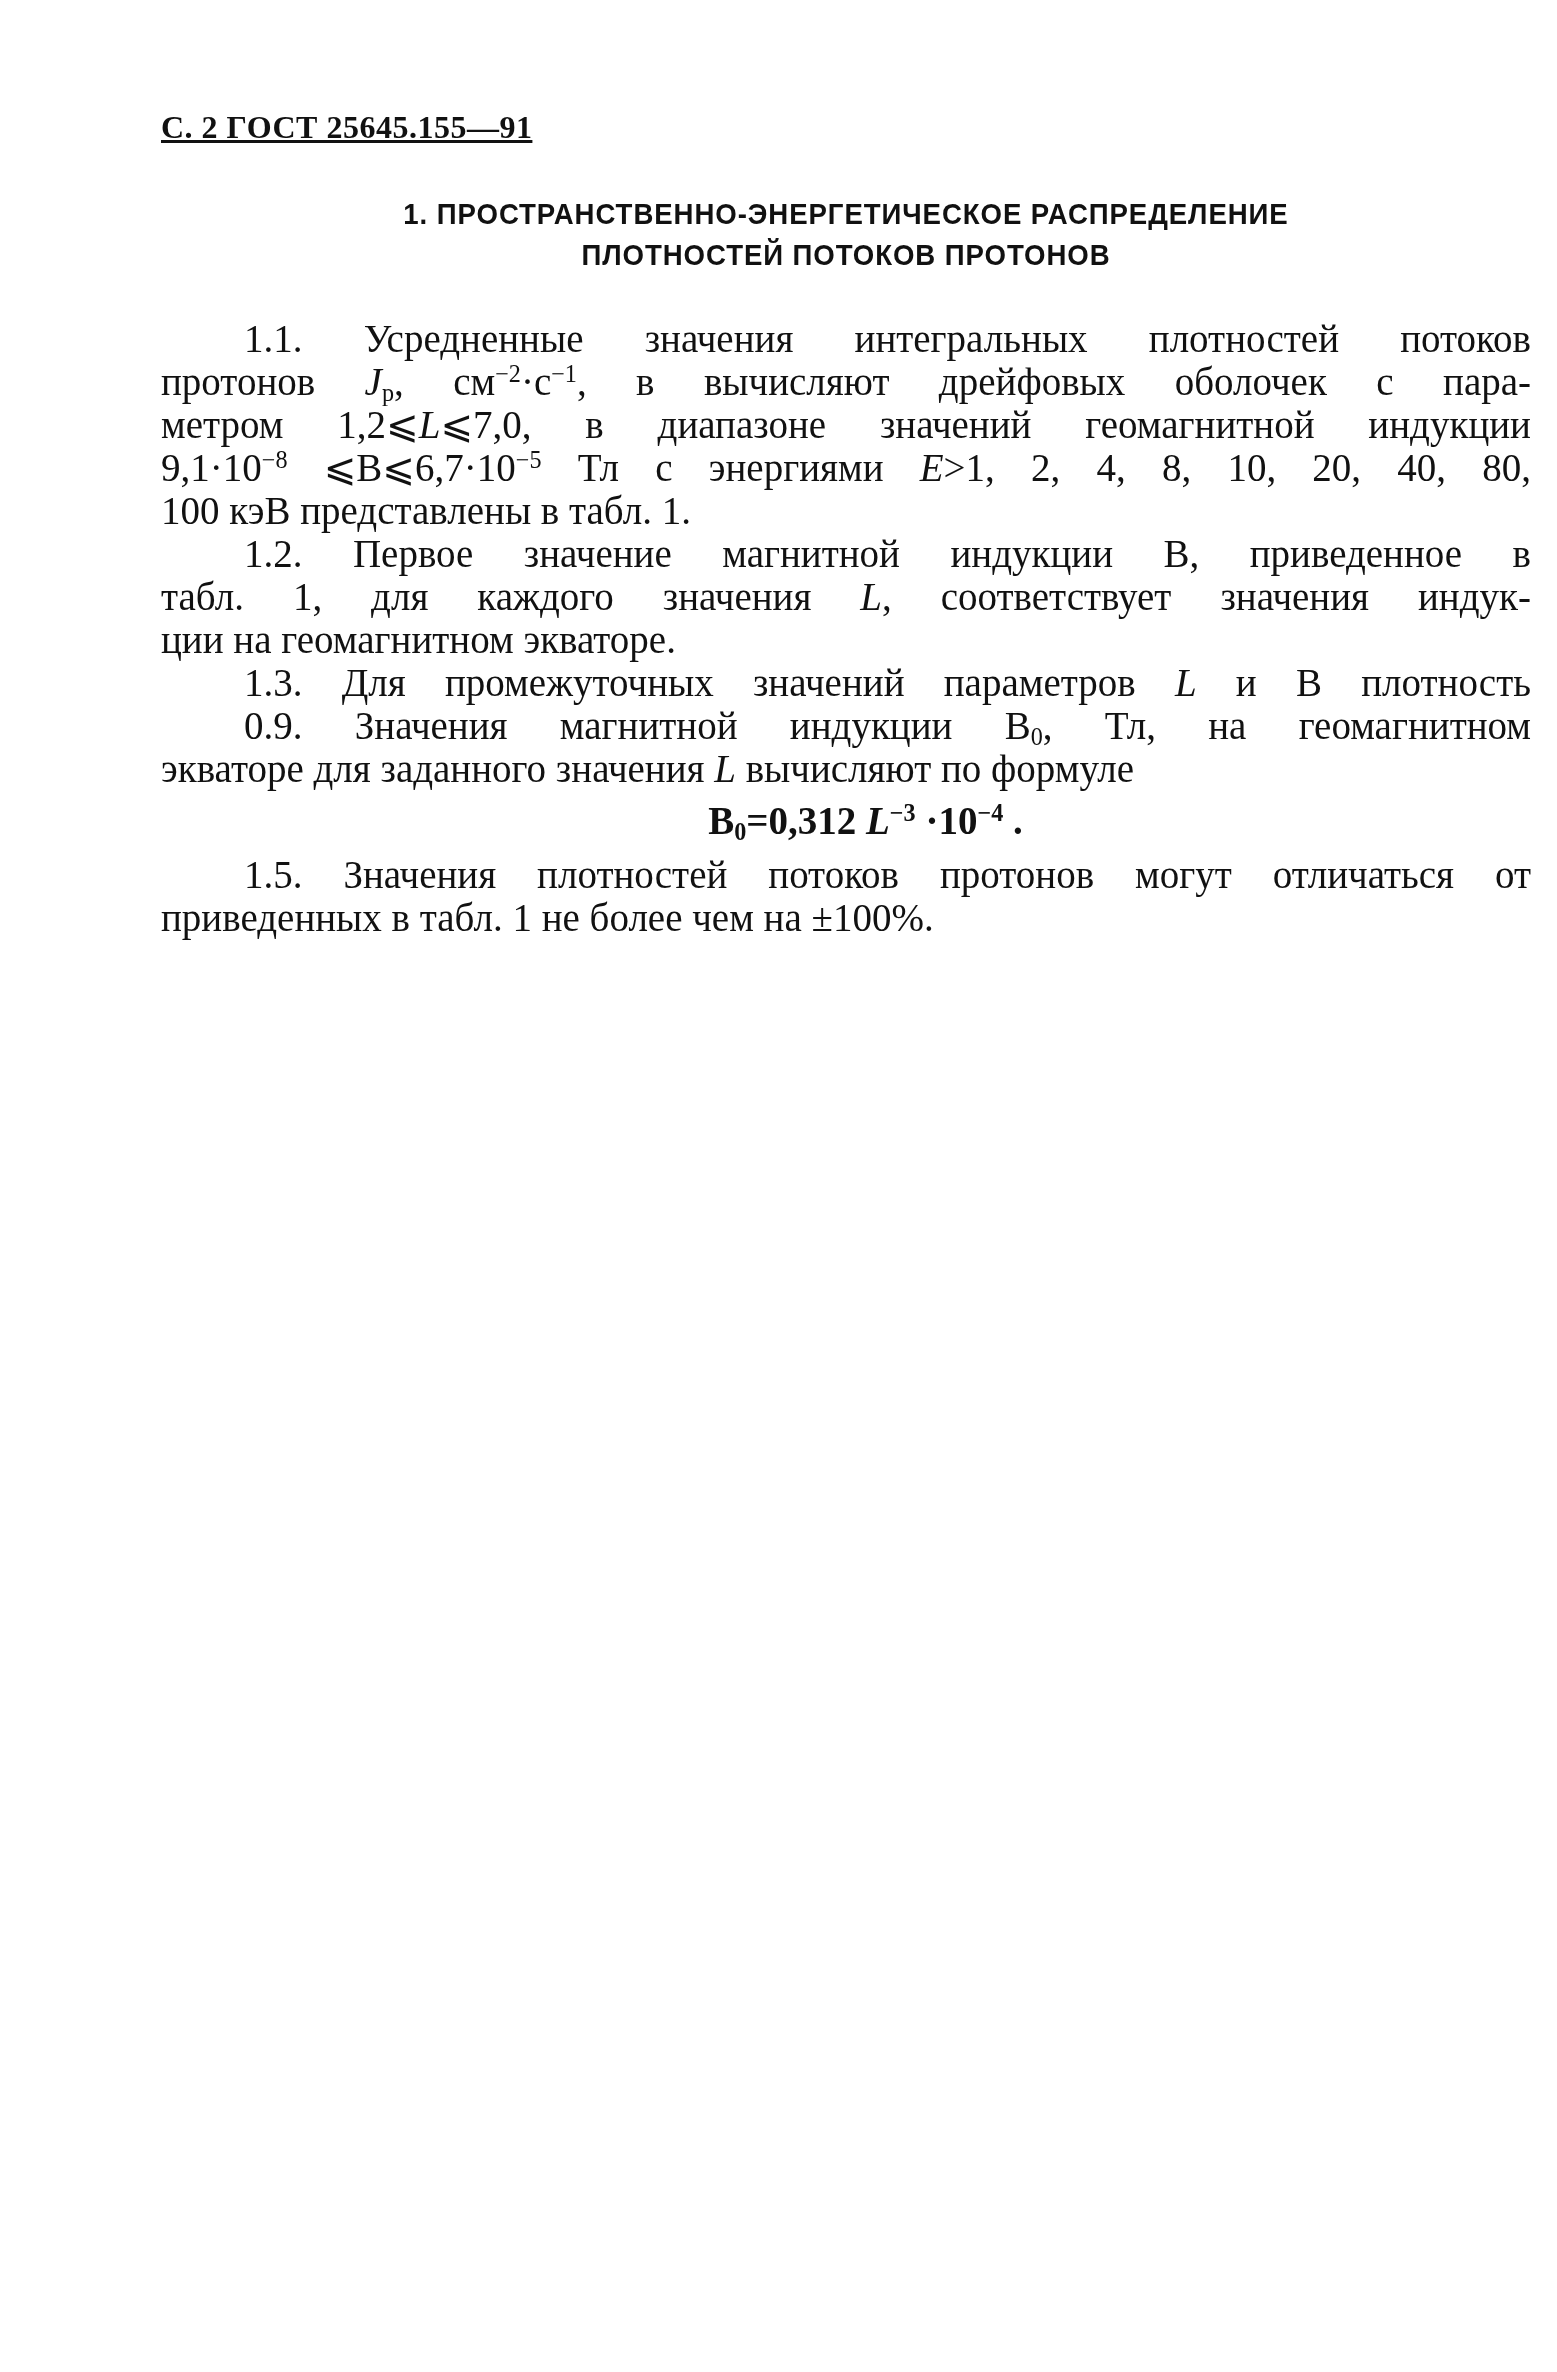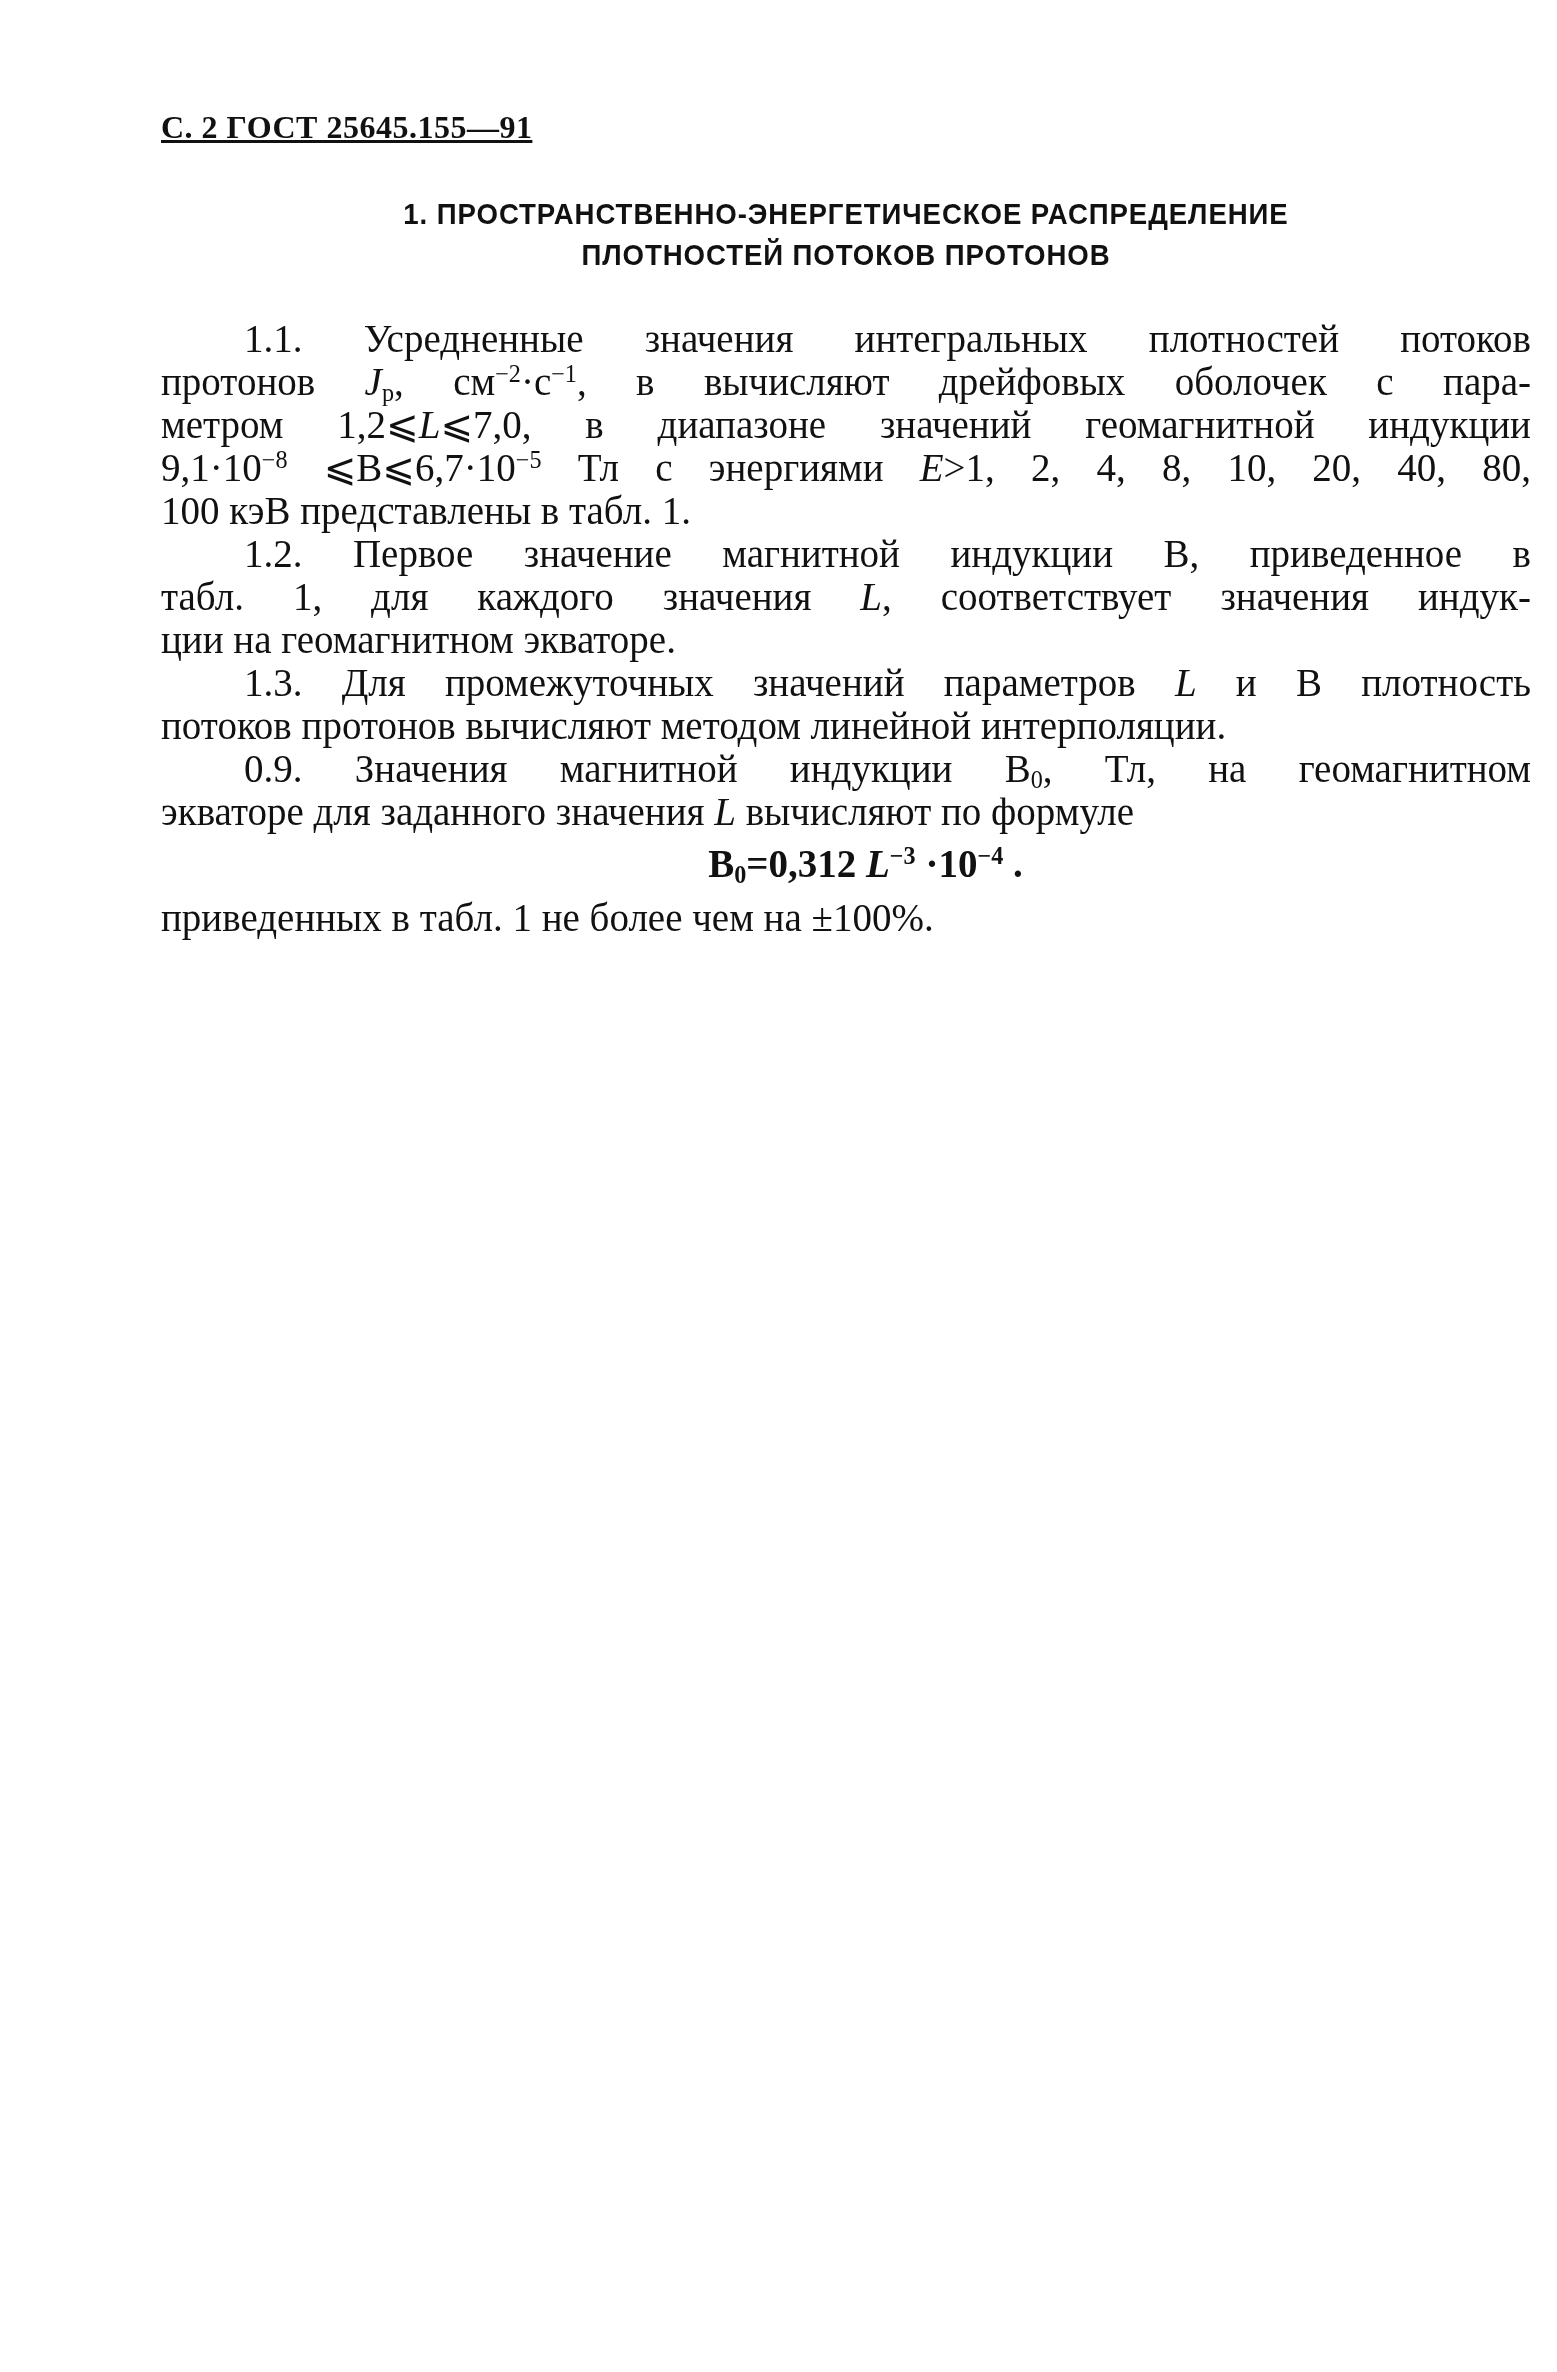--- a/index.html
+++ b/index.html
@@ -109,29 +109,29 @@
     </div>
 
     <div class="para">
       <span class="line indent"><span>1.2. Первое значение магнитной индукции В, приведенное в</span></span>
       <span class="line"><span>табл. 1, для каждого значения </span><i>L</i><span>, соответствует значения индук-</span></span>
       <span class="line last"><span>ции на геомагнитном экваторе.</span></span>
     </div>
 
     <div class="para">
       <span class="line indent"><span>1.3. Для промежуточных значений параметров </span><i>L</i><span> и В плотность</span></span>
-      <span class="line last"><span>потоков протонов вычисляют методом линейной интерполяции.</span></span>
     </div>
 
     <div class="para">
       <span class="line indent"><span>0.9. Значения магнитной  индукции В</span><sub>0</sub><span>, Тл, на геомагнитном</span></span>
       <span class="line last"><span>экваторе для заданного значения </span><i>L</i><span> вычисляют по формуле</span></span>
     </div>
 
     <div class="formula"><span>B</span><sub>0</sub><span>=0,312 </span><i>L</i><sup>−3</sup><span> ·10</span><sup>−4</sup><span> .</span></div>
 
     <div class="para">
+      <span class="line indent"><span>1.5. Значения плотностей потоков протонов могут отличаться от</span></span>
       <span class="line last"><span>приведенных в табл. 1 не более чем на ±100%.</span></span>
     </div>
 
   </div>
 </div>
 
 
 </body></html>

